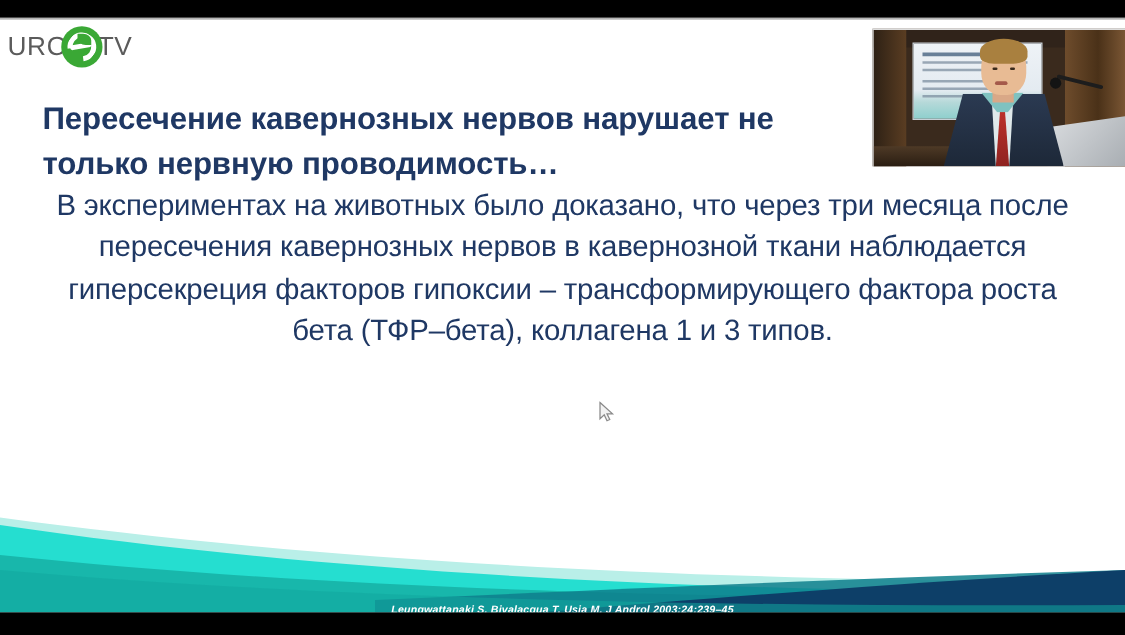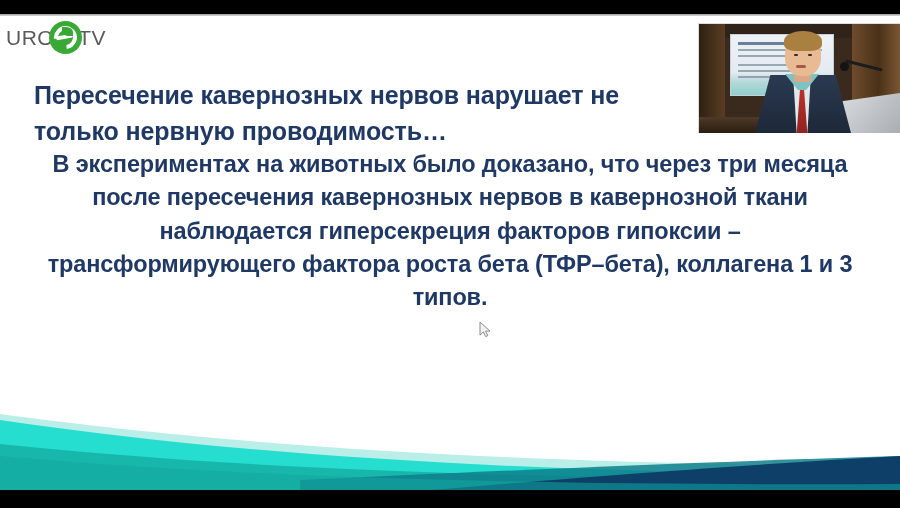--- a/index.html
+++ b/index.html
@@ -139,21 +139,21 @@
   #slide-title {
     position:absolute; left:34px; top:62px; width:600px;
     font-size:25px; font-weight:700; line-height:1.42;
     color:#1f3864;
     letter-spacing:-0.1px;
   }
 
   
   #slide-body {
     position:absolute; left:38px; top:132px; width:824px;
-    font-size:23.5px; font-weight:700; line-height:1.42;
+    font-size:23.5px; font-weight:400; line-height:1.42;
     color:#1f3864;
     text-align:center;
     letter-spacing:-0.15px;
   }
 
   
   #wave { position:absolute; left:0; bottom:0; width:900px; height:120px; }
 
   
   #citation {
@@ -222,20 +222,21 @@
 
     <svg id="wave" viewBox="0 0 900 120" preserveAspectRatio="none">
       <path d="M0,44 C210,72 470,94 900,96 L900,120 L0,120 Z" fill="#b9efe8"></path>
       <path d="M0,50 C230,84 520,104 900,104 L900,120 L0,120 Z" fill="#25ded0"></path>
       <path d="M0,74 C250,100 540,110 900,108 L900,120 L0,120 Z" fill="#18b7ab"></path>
       <path d="M300,110 C520,100 700,92 900,86 L900,120 L300,120 Z" fill="#0e7f8c" opacity="0.85"></path>
       <path d="M430,120 C620,104 760,94 900,86 L900,120 Z" fill="#0d3f68"></path>
       <path d="M0,86 C250,108 560,116 900,114 L900,120 L0,120 Z" fill="#12a79e" opacity="0.55"></path>
     </svg>
 
+    <div id="citation">Leungwattanaki S, Bivalacgua T, Usia M.  J Androl 2003;24:239–45</div>
 
     <svg id="cursor" viewBox="0 0 14 18">
       <path d="M1,1 L1,14 L4.4,10.9 L6.6,15.6 L8.8,14.6 L6.6,10.1 L11,10.1 Z" fill="#f2f2f2" stroke="#8a8a8a" stroke-width="1"></path>
     </svg>
 
   </div>
 
   <div id="bottom-bar"></div>
 
 </div>

